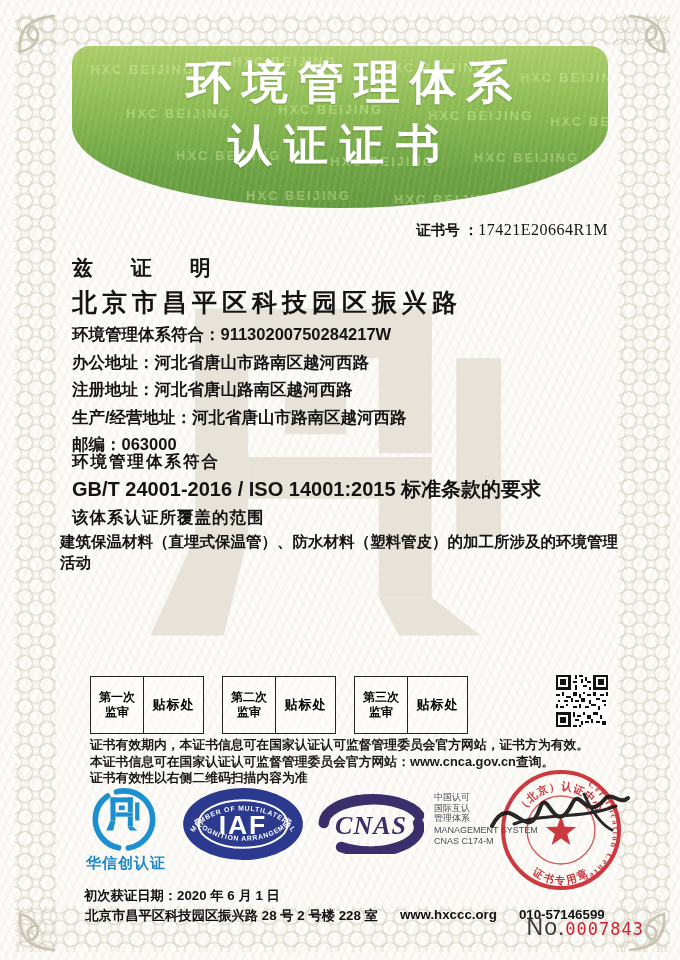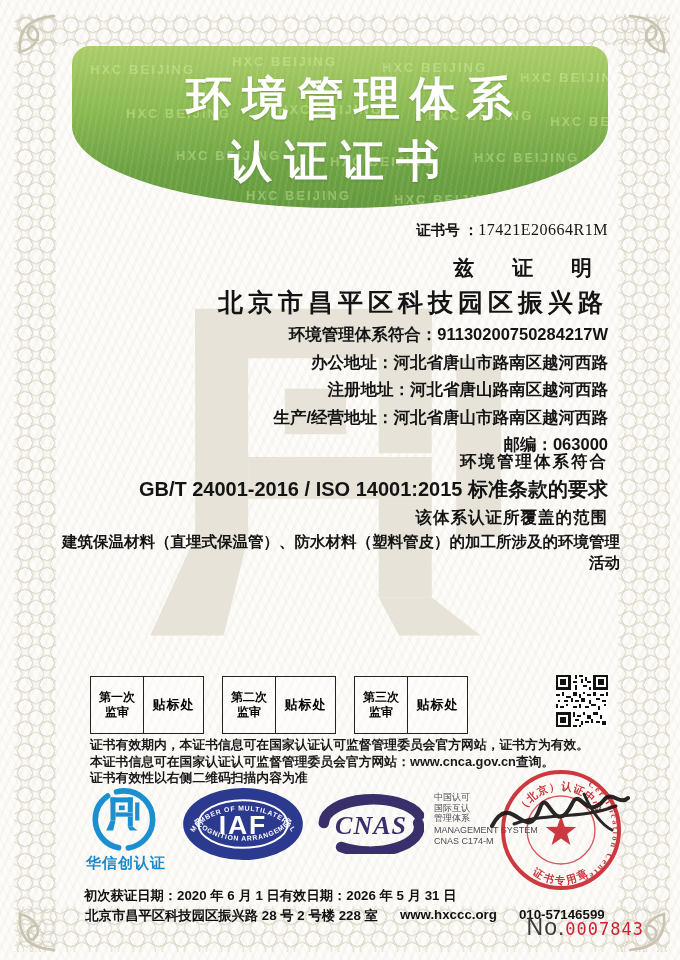--- a/index.html
+++ b/index.html
@@ -52,28 +52,28 @@
   .wm:nth-of-type(5){left:54px;top:60px;} .wm:nth-of-type(6){left:206px;top:56px;}
   .wm:nth-of-type(7){left:356px;top:62px;} .wm:nth-of-type(8){left:478px;top:68px;}
   .wm:nth-of-type(9){left:104px;top:102px;} .wm:nth-of-type(10){left:258px;top:108px;}
   .wm:nth-of-type(11){left:402px;top:104px;} .wm:nth-of-type(12){left:174px;top:142px;}
   .wm:nth-of-type(13){left:322px;top:146px;}
   .banner-title{
     position:relative;z-index:3;text-align:center;color:#ffffff;
     font-family:"Liberation Serif", serif;font-weight:bold;
     text-shadow:0 1px 2px rgba(60,90,30,.35);
   }
-  .banner-line1{margin-top:22px;font-size:46px;letter-spacing:10px;padding-left:28px;}
+  .banner-line1{margin-top:6px;font-size:46px;letter-spacing:10px;padding-left:28px;}
   .banner-line2{margin-top:2px;font-size:44px;letter-spacing:12px;}
 
   
   .glyph-watermark{position:absolute;left:138px;top:286px;width:408px;height:380px;z-index:1;opacity:1;}
 
   
-  .abs{position:absolute;left:72px;width:536px;z-index:3;text-align:right;color:#141414;}
+  .abs{position:absolute;left:72px;width:536px;z-index:3;text-align:left;color:#141414;}
   .cert-no{top:221px;text-align:right;padding-right:10px;font-size:14.5px;font-weight:bold;}
   .cert-no .val{font-family:"Liberation Serif", serif;font-weight:normal;font-size:16px;letter-spacing:.5px;}
   .declare{top:254px;font-size:21px;font-weight:bold;letter-spacing:16px;}
   .company{top:286px;font-size:25px;font-weight:bold;letter-spacing:5px;}
   .info{top:321px;font-size:16.5px;font-weight:bold;line-height:27.5px;}
   .conform{top:451px;font-size:16.5px;font-weight:bold;letter-spacing:2px;}
   .standard{top:476px;font-size:20px;font-weight:bold;}
   .scope-title{top:507px;font-size:16.5px;font-weight:bold;letter-spacing:1px;}
   .scope{top:532px;font-size:15.5px;font-weight:bold;left:60px;width:560px;}
 
@@ -335,23 +335,20 @@
       <path d="M4,66 C24,28 38,88 52,48 C60,26 66,80 84,44 C92,26 98,62 116,40 C124,30 132,46 140,38" stroke-width="4"></path>
       <path d="M26,64 C56,52 92,60 128,46" stroke-width="3"></path>
       <path d="M96,34 C104,52 112,64 124,70" stroke-width="3"></path>
     </g>
   </svg>
 
   <div class="dates-row">
     <span>
       <span>初次获证日期：</span><span>2020 年 6 月 1 日</span>
     </span>
-    <span>
-      <span>有效日期：</span><span>2026 年 5 月 31 日</span>
-    </span>
   </div>
   <div class="addr-row">
     <span>北京市昌平区科技园区振兴路 28 号 2 号楼 228 室</span>
     <span>www.hxccc.org</span>
     <span>010-57146599</span>
   </div>
 
   <div class="serial">
     <span class="no">No.</span><span class="digits">0007843</span>
   </div>

